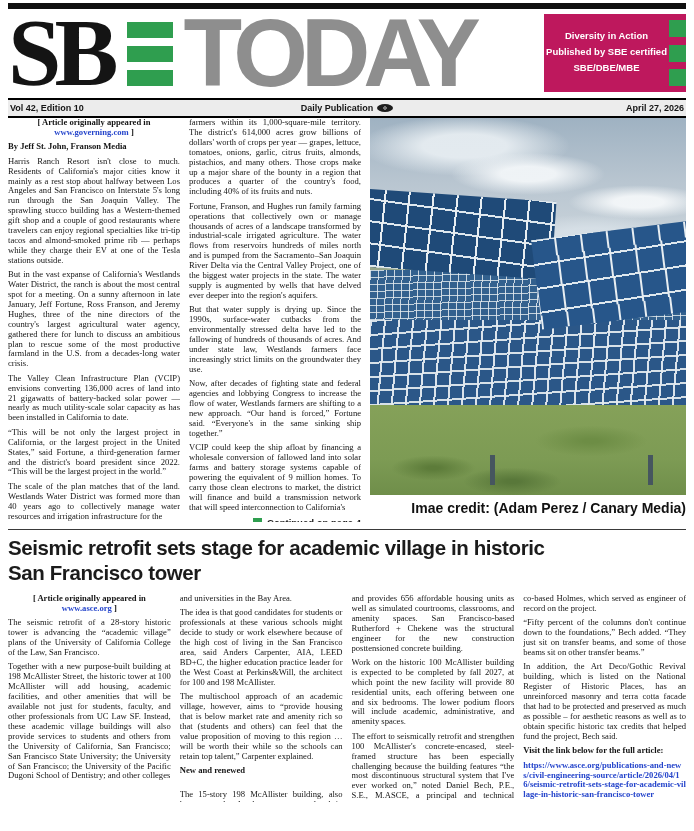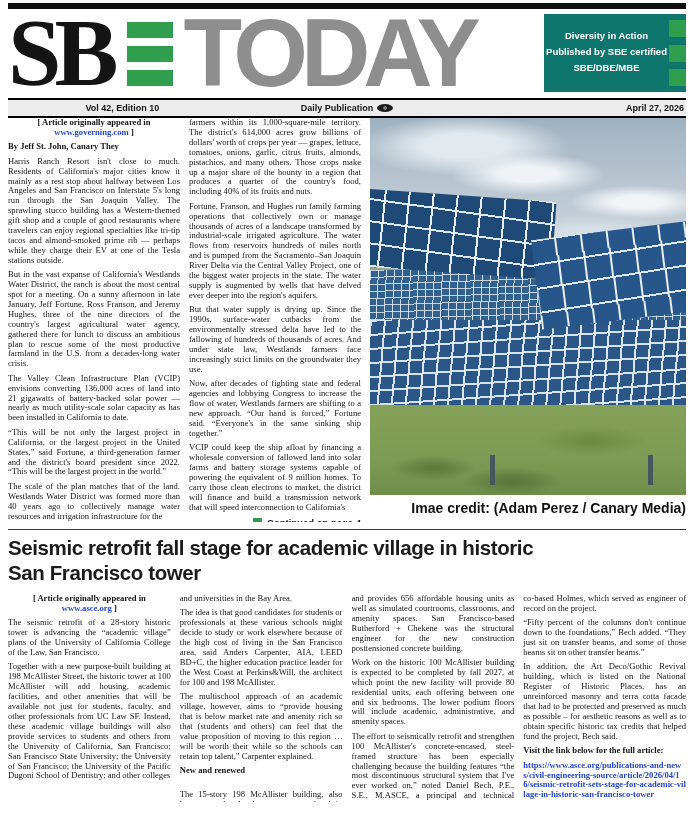--- a/index.html
+++ b/index.html
@@ -34,21 +34,21 @@
   .badge-squares .sq { width: 17px; height: 17px; }
 
   
   .info-bar {
     margin-top: 4px; height: 16px;
     border-top: 2px solid #000; border-bottom: 2px solid #000;
     background: #ececec; display: flex; align-items: center;
     font-family: "Liberation Sans", sans-serif; font-weight: bold; font-size: 9px;
     padding: 0 2px;
   }
-  .info-left { flex: 1; text-align: center; }
+  .info-left { flex: 1; text-align: left; }
   .info-center { flex: 1; text-align: center; display: flex; align-items: center; justify-content: center; gap: 4px; }
   .info-right { flex: 1; text-align: right; }
   .seal { display: inline-block; width: 16px; height: 8px; border-radius: 50%;
           background: radial-gradient(circle at 50% 50%, #777 0 2px, #1c1c1c 2px); }
 
   
   h1.headline1 {
     font-family: "Liberation Sans", sans-serif; font-weight: bold;
     font-size: 19.5px; letter-spacing: -0.5px; color: #1b1b1b;
     text-align: center; margin: 7px 0 6px; white-space: nowrap;
@@ -147,21 +147,21 @@
   <div class="top-bar"></div>
 
   <div class="masthead">
     <div class="logo-sb">SB</div>
     <div class="logo-e">
       <div class="bar accent-bg" style="background: rgb(47, 158, 79);"></div>
       <div class="bar accent-bg" style="background: rgb(47, 158, 79);"></div>
       <div class="bar accent-bg" style="background: rgb(47, 158, 79);"></div>
     </div>
     <div class="logo-today" style="color: rgb(142, 142, 142);">TODAY</div>
-    <div class="badge" style="background: #0f766e; justify-content: flex-end;">
+    <div class="badge" style="background: #be185d; justify-content: flex-end;">
       <div class="badge-text">
         <div>Diversity in Action</div>
         <div>Published by SBE certified</div>
         <div>SBE/DBE/MBE</div>
       </div>
       <div class="badge-squares">
         <div class="sq accent-bg" style="background: rgb(47, 158, 79);"></div>
         <div class="sq accent-bg" style="background: rgb(47, 158, 79);"></div>
         <div class="sq accent-bg" style="background: rgb(47, 158, 79);"></div>
       </div>
@@ -177,21 +177,21 @@
     <div class="info-right">April 27, 2026</div>
   </div>
 
 
   <div class="article1-row">
     <div class="text-col">
       <p class="source">
         <span>[ Article originally appeared in</span><br>
         <a href="#" class="link link-blue" style="color: rgb(37, 69, 203);">www.governing.com</a><span> ]</span>
       </p>
-      <p class="byline">By Jeff St. John, Canary They</p>
+      <p class="byline">By Jeff St. John, Franson Media</p>
       <p class="body">Harris Ranch Resort isn't close to much. Residents of California's major cities know it mainly as a rest stop about halfway between Los Angeles and San Francisco on Interstate 5's long run through the San Joaquin Valley. The sprawling stucco building has a Western-themed gift shop and a couple of good restaurants where travelers can enjoy regional specialties like tri-tip tacos and almond-smoked prime rib — perhaps while they charge their EV at one of the Tesla stations outside.</p>
       <p class="body">But in the vast expanse of California's Westlands Water District, the ranch is about the most central spot for a meeting. On a sunny afternoon in late January, Jeff Fortune, Ross Franson, and Jeremy Hughes, three of the nine directors of the country's largest agricultural water agency, gathered there for lunch to discuss an ambitious plan to rescue some of the most productive farmland in the U.S. from a decades-long water crisis.</p>
       <p class="body">The Valley Clean Infrastructure Plan (VCIP) envisions converting 136,000 acres of land into 21 gigawatts of battery-backed solar power — nearly as much utility-scale solar capacity as has been installed in California to date.</p>
       <p class="body">“This will be not only the largest project in California, or the largest project in the United States,” said Fortune, a third-generation farmer and the district's board president since 2022. “This will be the largest project in the world.”</p>
       <p class="body">The scale of the plan matches that of the land. Westlands Water District was formed more than 40 years ago to collectively manage water resources and irrigation infrastructure for the</p>
     </div>
 
     <div class="text-col">
       <p class="body">farmers within its 1,000-square-mile territory. The district's 614,000 acres grow billions of dollars' worth of crops per year — grapes, lettuce, tomatoes, onions, garlic, citrus fruits, almonds, pistachios, and many others. Those crops make up a major share of the bounty in a region that produces a quarter of the country's food, including 40% of its fruits and nuts.</p>
       <p class="body">Fortune, Franson, and Hughes run family farming operations that collectively own or manage thousands of acres of a landscape transformed by industrial-scale irrigated agriculture. The water flows from reservoirs hundreds of miles north and is pumped from the Sacramento–San Joaquin River Delta via the Central Valley Project, one of the biggest water projects in the state. The water supply is augmented by wells that have delved ever deeper into the region's aquifers.</p>
@@ -216,21 +216,21 @@
         <div class="ph-fg-left"></div>
         <div class="ph-fg-right"></div>
       </div>
       <div class="caption">Imae credit: (Adam Perez / Canary Media)</div>
     </div>
   </div>
 
   <hr class="rule">
 
   <h2 class="headline2">
-    <span>Seismic retrofit fall stage for academic village in historic</span>
+    <span>Seismic retrofit sets stage for academic village in historic</span>
     <span>San Francisco tower</span>
   </h2>
 
   <div class="a2-row">
     <div class="a2col">
       <p class="source">
         <span>[ Article originally appeared in</span><br>
         <a href="#" class="link link-blue" style="color: rgb(37, 69, 203);">www.asce.org</a><span> ]</span>
       </p>
       <p class="body">The seismic retrofit of a 28-story historic tower is advancing the “academic village” plans of the University of California College of the Law, San Francisco.</p>

